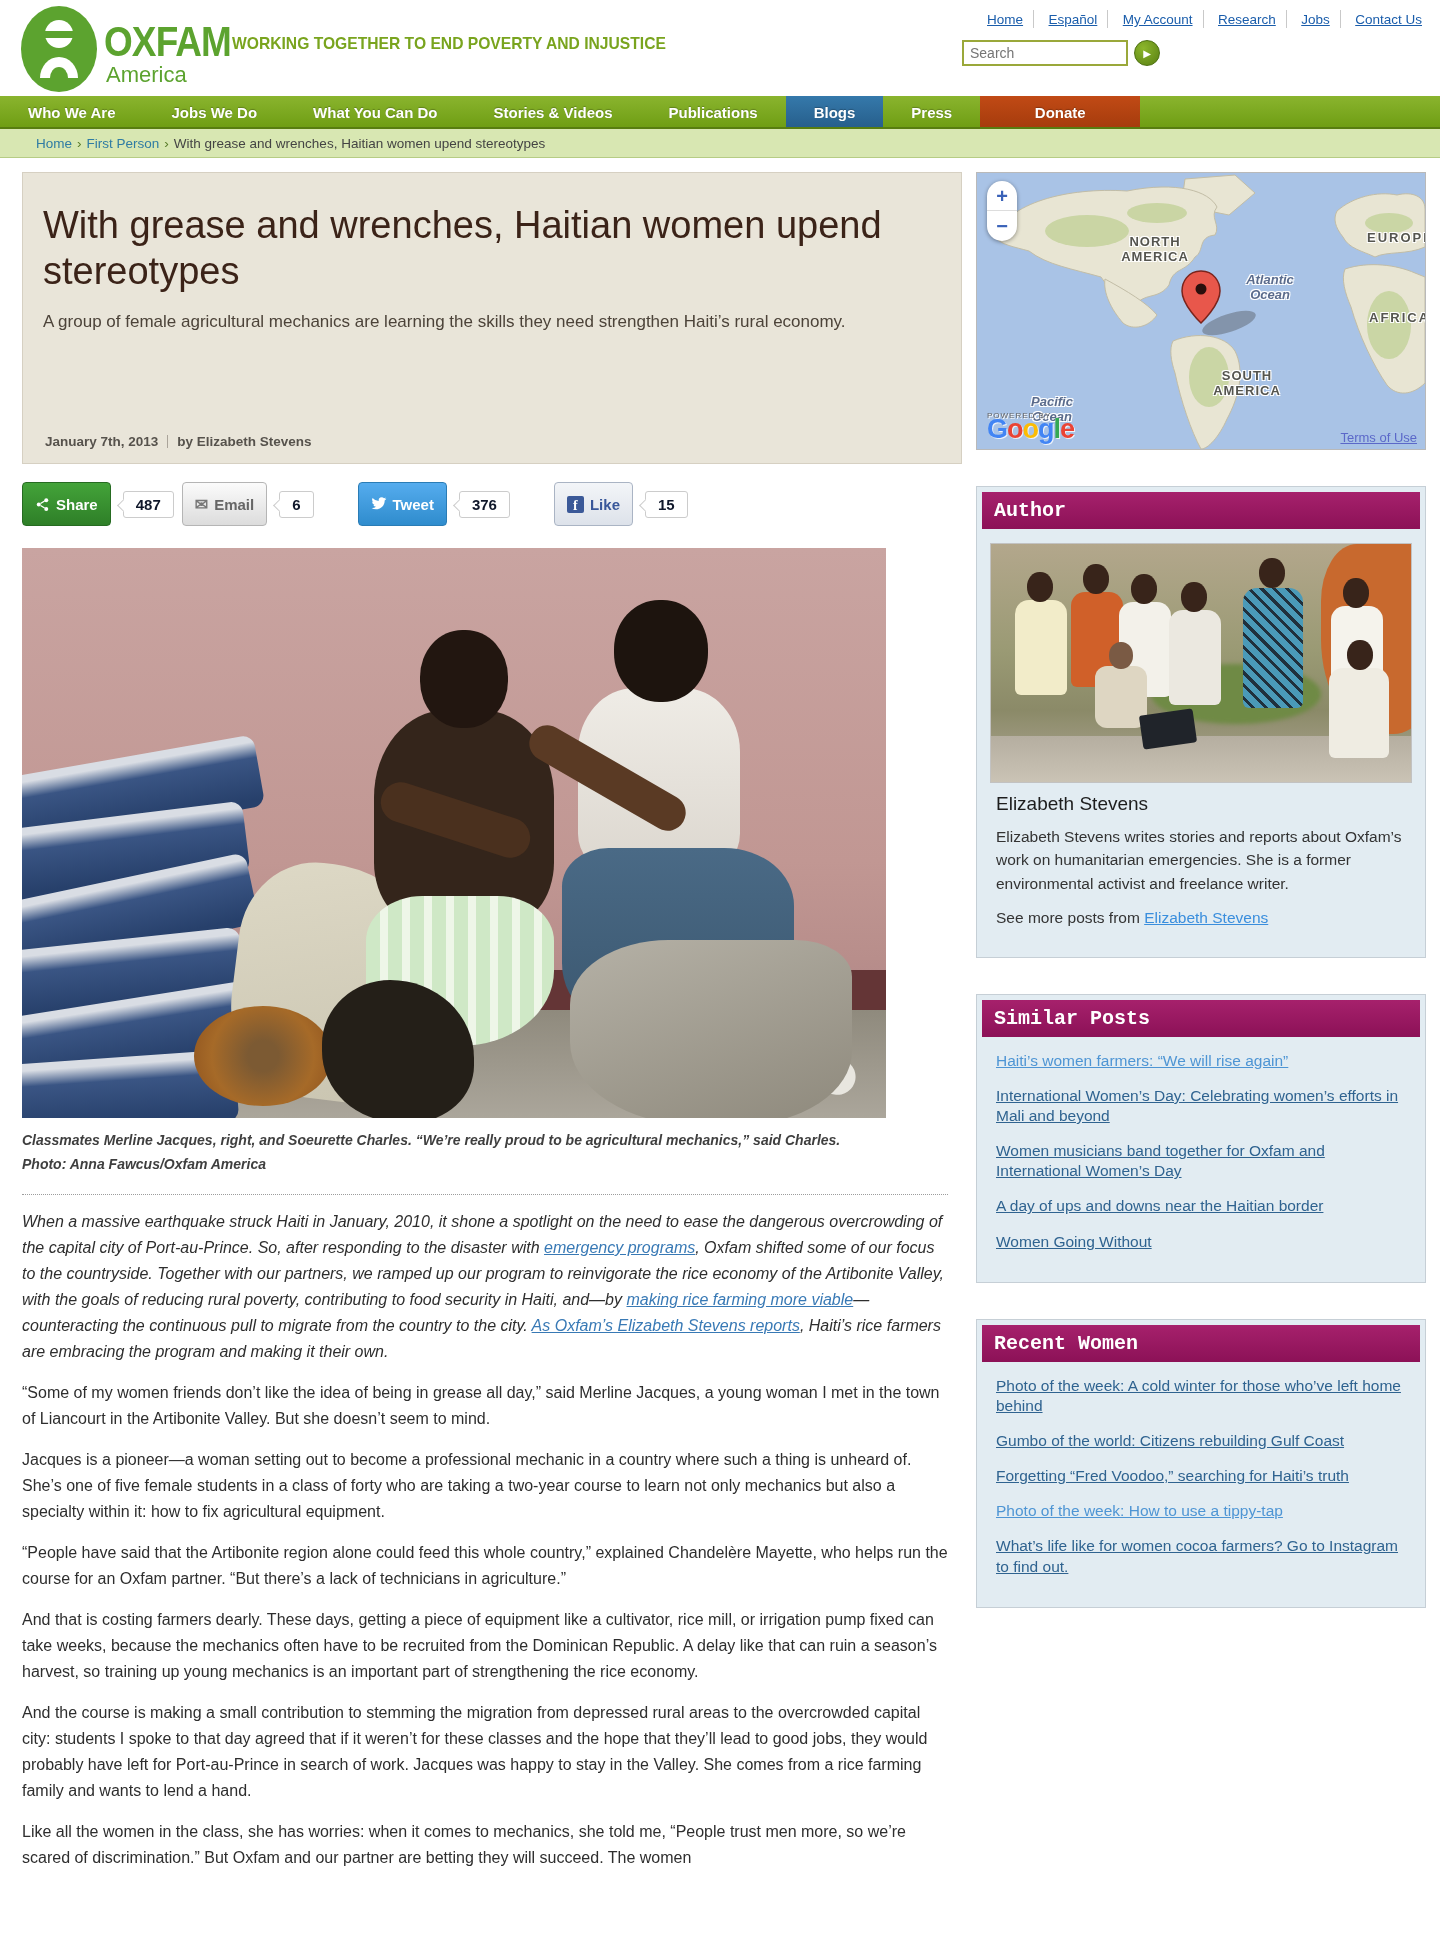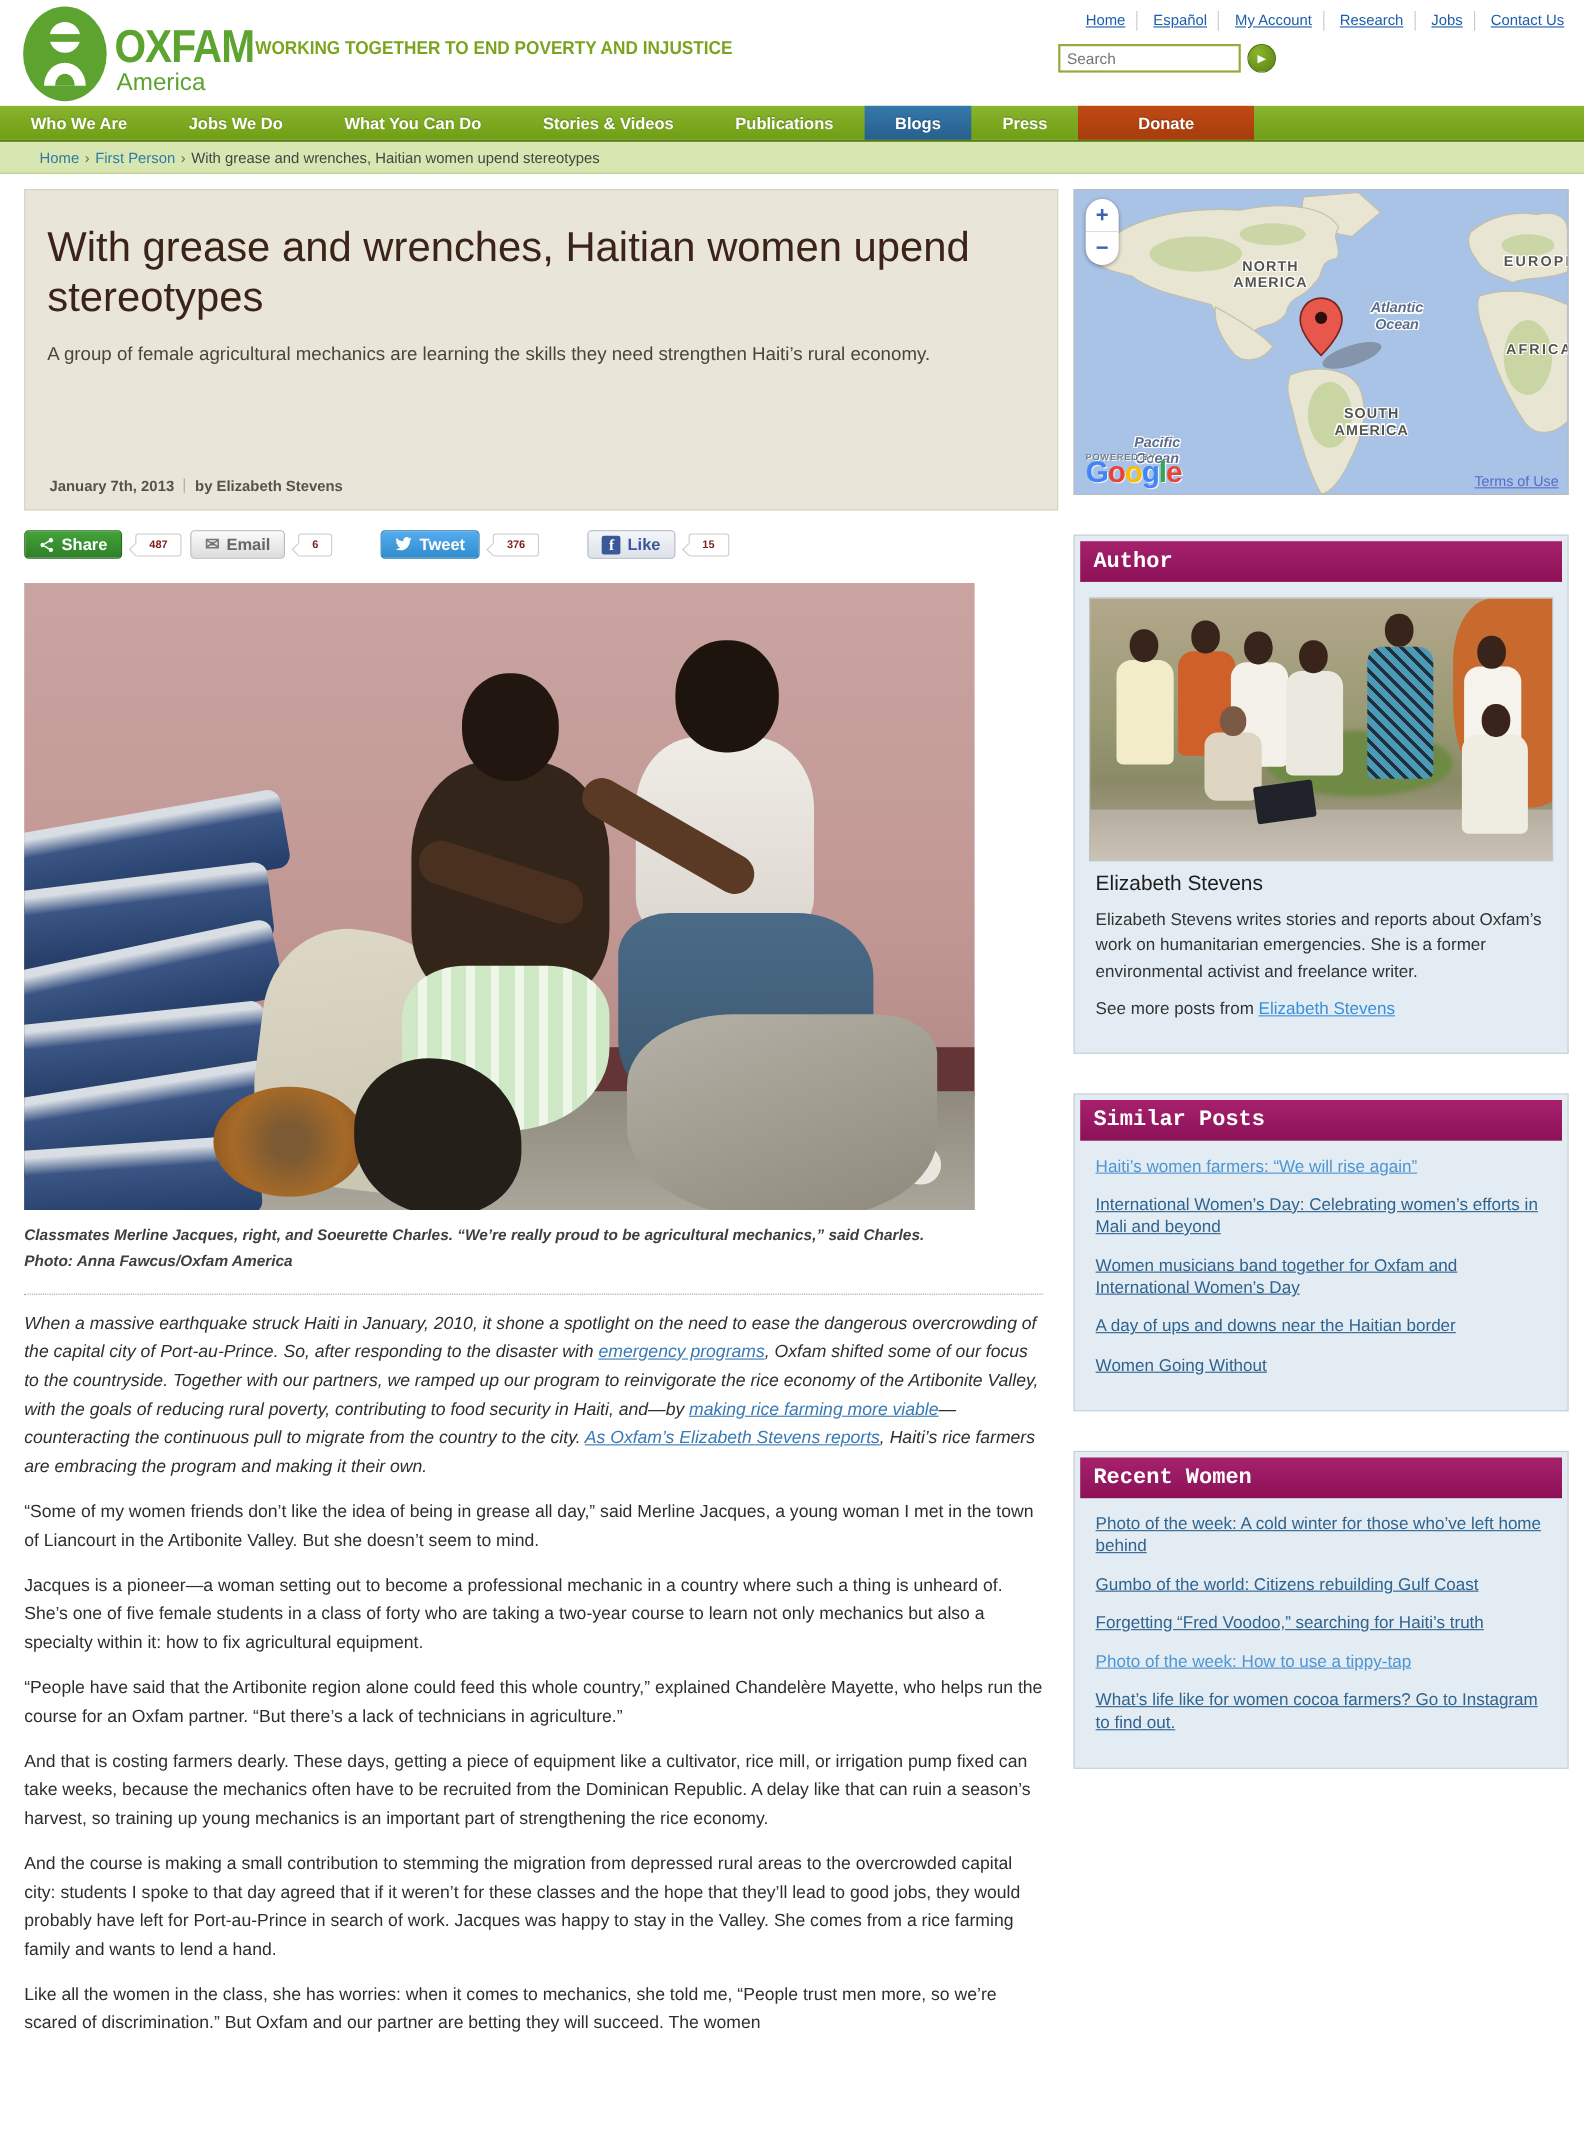--- a/index.html
+++ b/index.html
@@ -73,28 +73,28 @@
   .google-brand { position:absolute; left:10px; bottom:6px; line-height:1; }
   .powered-by { font-size:8px; color:#666; letter-spacing:1px;
     text-shadow:1px 1px 0 #fff; margin-bottom:-4px; display:block; }
   .google-word { font-size:27px; font-weight:bold; letter-spacing:-1px;
     text-shadow:1px 1px 0 rgba(255,255,255,.8); }
   .g1,.g4 { color:#4285f4; } .g2,.g6 { color:#ea4335; } .g3 { color:#fbbc05; } .g5 { color:#34a853; }
   .terms-link { position:absolute; right:8px; bottom:4px; font-size:13px; color:#5b68c9; text-decoration:underline; }
 
   
   .share-row { display:flex; align-items:center; margin-top:18px; gap:8px; }
-  .btn { display:inline-flex; align-items:center; gap:6px; height:26px; padding:0 12px;
+  .btn { display:inline-flex; align-items:center; gap:6px; height:44px; padding:0 12px;
     border-radius:4px; font-size:15px; font-weight:bold; }
   .btn-share { background:linear-gradient(180deg,#43a339,#2e7f28); border:1px solid #266b21; color:#fff; }
   .btn-email { background:linear-gradient(180deg,#fbfbfb,#dcdcdc); border:1px solid #b5b5b5; color:#666; }
   .btn-tweet { background:linear-gradient(180deg,#55acee,#2f8ccd); border:1px solid #2a7cb5; color:#fff; margin-left:36px; }
   .btn-like  { background:linear-gradient(180deg,#f3f5f8,#dde2ea); border:1px solid #aab4c4; color:#39579a; margin-left:36px; }
   .count-bubble { position:relative; background:#fff; border:1px solid #ccc; border-radius:3px;
-    padding:4px 12px; font-size:10px; font-weight:bold; color:#7f1d1d; margin-left:4px; }
+    padding:4px 12px; font-size:15px; font-weight:bold; color:#0f172a; margin-left:4px; }
   .count-bubble::before { content:''; position:absolute; left:-5px; top:9px; width:8px; height:8px;
     background:#fff; border-left:1px solid #ccc; border-bottom:1px solid #ccc; transform:rotate(45deg); }
   .fb-f { width:17px; height:17px; background:#3b5998; border-radius:2px; color:#fff;
     font-family:"Liberation Serif", serif; font-weight:bold; font-size:14px;
     display:flex; align-items:flex-end; justify-content:center; line-height:15px; }
   .mail-glyph { font-size:16px; color:#777; }
 
   
   .main-photo { position:relative; margin-top:22px; width:864px; height:570px; overflow:hidden;
     background:linear-gradient(180deg,#c9a4a1 0%,#c19793 55%,#b88e8b 72%,#b3898a 78%); }

